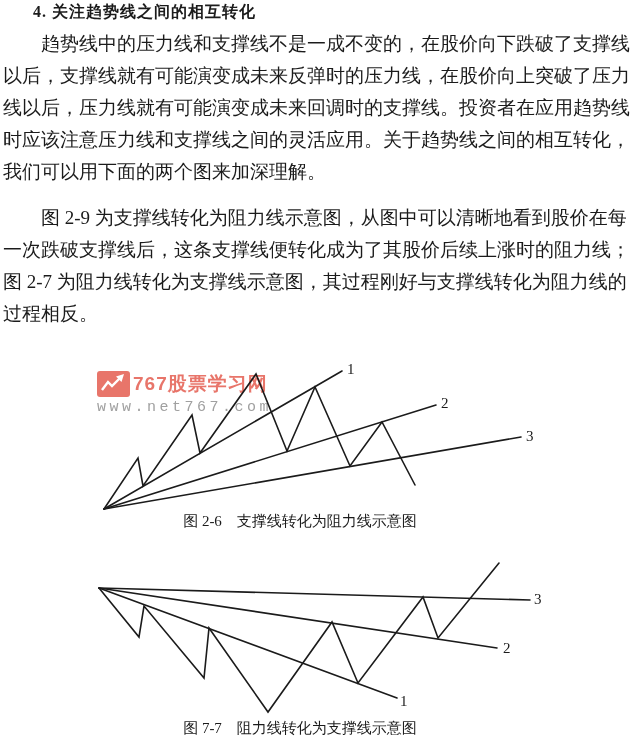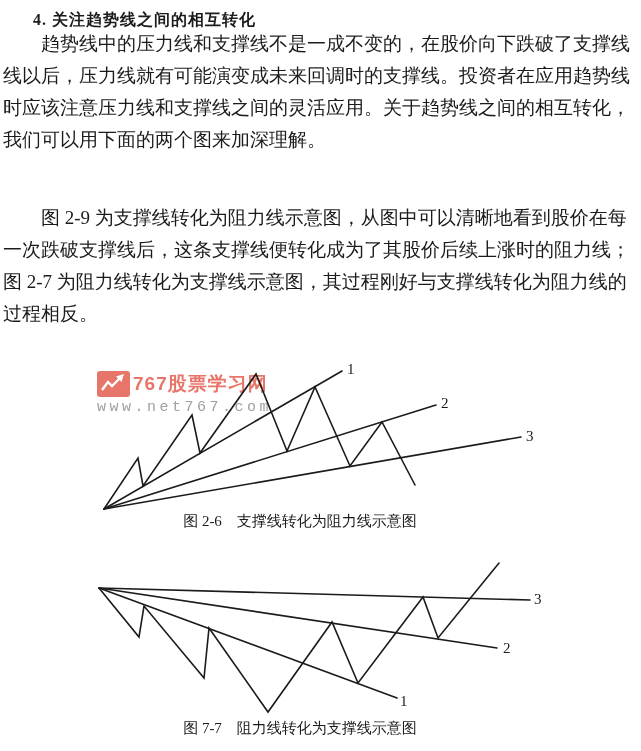--- a/index.html
+++ b/index.html
@@ -1,18 +1,18 @@
 <!DOCTYPE html>
 <html><head>
 <meta charset="utf-8">
 <style>
   html,body{margin:0;padding:0;background:#ffffff;}
   .page{position:relative;width:641px;height:751px;background:#ffffff;overflow:hidden;
         font-family:"Liberation Serif","DejaVu Serif",serif;color:#1b1b1b;}
-  .heading{position:absolute;left:33px;top:10px;font-size:16px;font-weight:bold;
+  .heading{position:absolute;left:33px;top:2px;font-size:16px;font-weight:bold;
            letter-spacing:1px;white-space:nowrap;}
   .para{position:absolute;left:3px;width:636px;}
   .p1{top:28px;}
   .p2{top:202px;}
   .tline{height:32px;line-height:32px;font-size:19px;white-space:nowrap;letter-spacing:0px;}
   .indent{padding-left:38px;}
   .watermark{position:absolute;left:97px;top:371px;}
   .wm-row{display:flex;align-items:center;gap:3px;}
   .wm-icon{display:block;}
   .wm-name{font-family:"Liberation Sans","DejaVu Sans",sans-serif;font-weight:bold;
@@ -31,20 +31,21 @@
 </style>
 </head>
 <body>
 
 <div class="page">
 
   <div class="heading">4. 关注趋势线之间的相互转化</div>
 
   <div class="para p1">
     <div class="tline indent">趋势线中的压力线和支撑线不是一成不变的，在股价向下跌破了支撑线</div>
+    <div class="tline">以后，支撑线就有可能演变成未来反弹时的压力线，在股价向上突破了压力</div>
     <div class="tline">线以后，压力线就有可能演变成未来回调时的支撑线。投资者在应用趋势线</div>
     <div class="tline">时应该注意压力线和支撑线之间的灵活应用。关于趋势线之间的相互转化，</div>
     <div class="tline">我们可以用下面的两个图来加深理解。</div>
   </div>
 
   <div class="para p2">
     <div class="tline indent">图 2-9 为支撑线转化为阻力线示意图，从图中可以清晰地看到股价在每</div>
     <div class="tline">一次跌破支撑线后，这条支撑线便转化成为了其股价后续上涨时的阻力线；</div>
     <div class="tline">图 2-7 为阻力线转化为支撑线示意图，其过程刚好与支撑线转化为阻力线的</div>
     <div class="tline">过程相反。</div>

